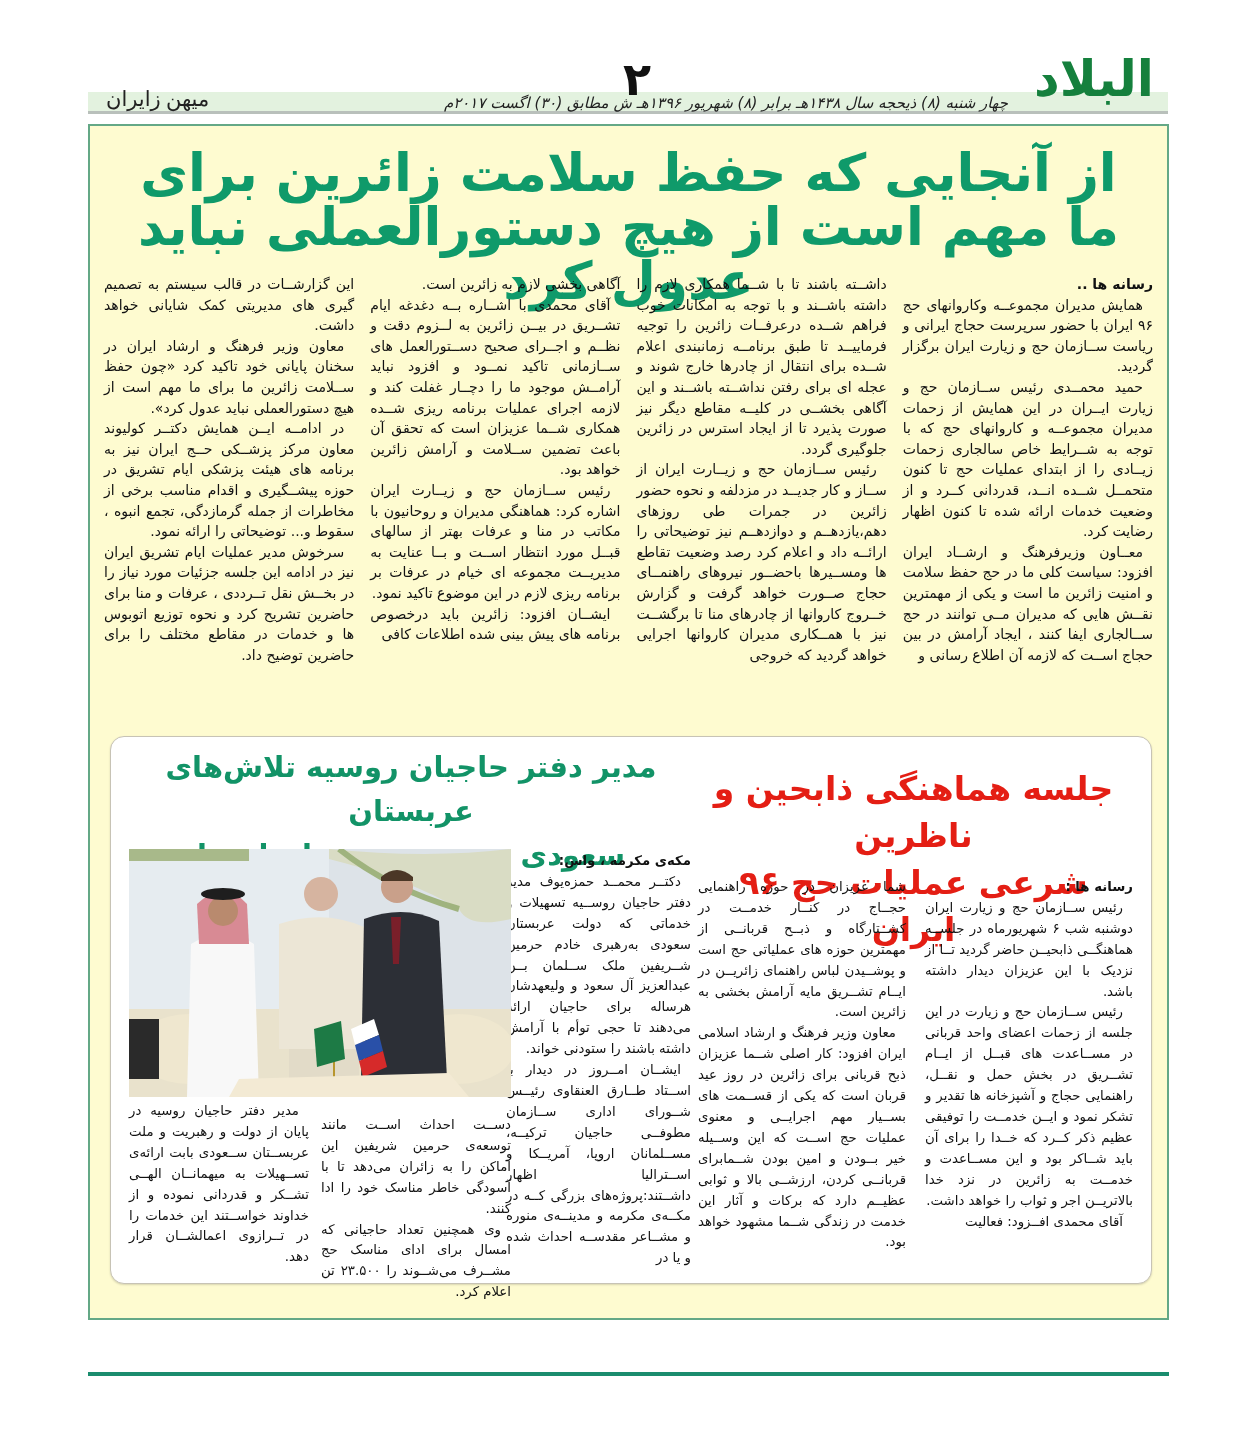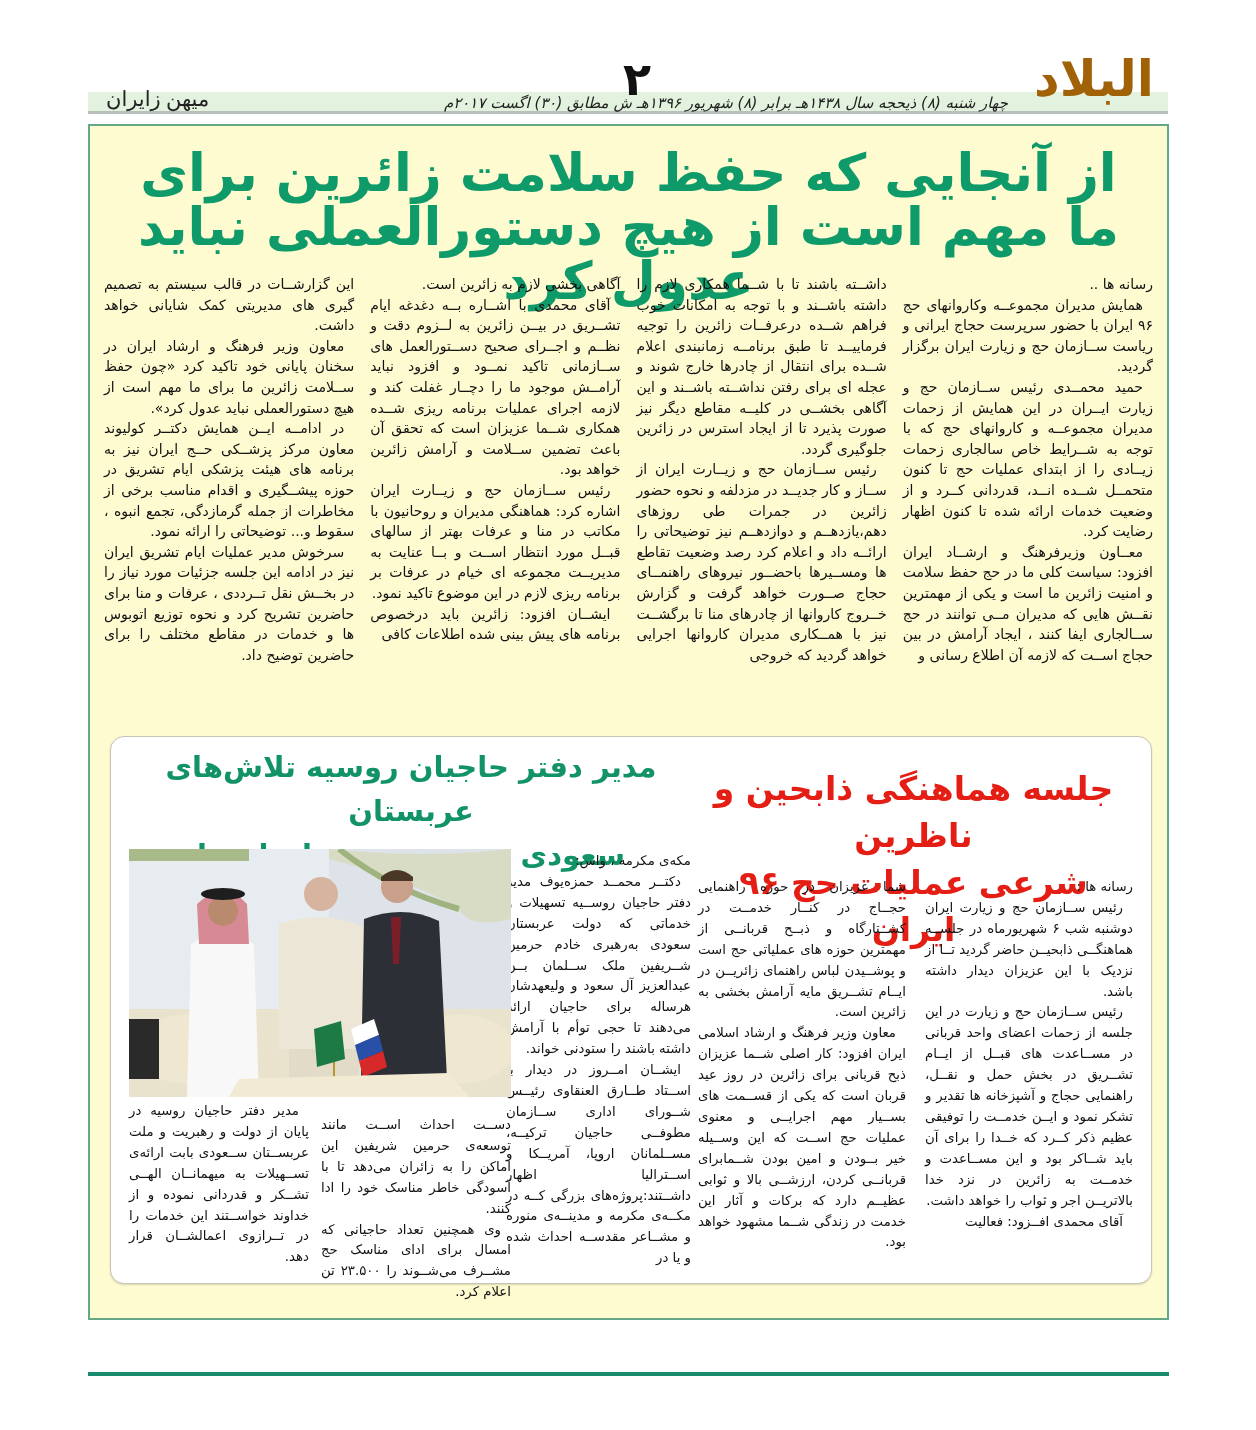--- a/index.html
+++ b/index.html
@@ -2,34 +2,34 @@
 <html><head>
 <meta charset="utf-8">
 <style>
   * { box-sizing: border-box; margin: 0; padding: 0; }
   html, body { width: 1256px; height: 1430px; background: #ffffff; overflow: hidden; }
   body { position: relative; font-family: "DejaVu Sans", sans-serif; color: #1a1a1a; direction: rtl; }
 
   
   .masthead { position: absolute; left: 88px; top: 50px; width: 1080px; height: 62px; }
   .mast-band { position: absolute; left: 0; right: 0; top: 42px; height: 22px; background: #e3f2df; border-bottom: 3px solid #b9c0bb; }
-  .logo { position: absolute; right: 14px; top: 0; height: 60px; font-family: "DejaVu Sans", sans-serif; font-weight: bold; font-size: 50px; line-height: 58px; color: #a16207; letter-spacing: -1px; }
+  .logo { position: absolute; right: 14px; top: 0; height: 60px; font-family: "DejaVu Sans", sans-serif; font-weight: bold; font-size: 50px; line-height: 58px; color: #15803d; letter-spacing: -1px; }
   .dateline { position: absolute; right: 160px; top: 45px; font-size: 15px; line-height: 16px; color: #222; white-space: nowrap; font-style: italic; }
   .page-num { position: absolute; left: 535px; top: 0px; font-size: 46px; font-weight: bold; line-height: 58px; color: #111; }
   .section-name { position: absolute; left: 18px; top: 34px; font-family: Liberation Serif, serif; font-size: 21px; line-height: 30px; color: #222; }
 
   
   .panel { position: absolute; left: 88px; top: 124px; width: 1081px; height: 1196px; background: #fefbd0; border: 2px solid #64a886; }
   .main-headline { position: absolute; left: 20px; right: 20px; top: 20px; text-align: center; font-weight: bold; color: #0f9a6a; font-size: 52px; line-height: 54px; }
 
   .cols { position: absolute; top: 148px; left: 14px; right: 14px; height: 454px; display: flex; flex-direction: row; gap: 16px; }
   .col { flex: 1; font-size: 14px; line-height: 20.6px; text-align: justify; text-align-last: right; color: #111; }
   .col p { margin: 0; text-indent: 10px; }
   .col p.noindent { text-indent: 0; }
-  .byline { font-weight: normal; display: block; text-indent: 0; }
+  .byline { font-weight: bold; display: block; text-indent: 0; }
 
   
   .inner { position: absolute; left: 20px; top: 610px; width: 1042px; height: 548px; background: #ffffff; border: 1.5px solid #c7c3b5; border-radius: 14px; box-shadow: 0 1px 2px rgba(0,0,0,0.15); padding-left: 16px; }
   .red-headline { position: absolute; right: 30px; top: 28px; width: 415px; text-align: center; font-weight: bold; color: #e41e14; font-size: 33px; line-height: 47px; }
   .green-headline { position: absolute; left: 50px; top: 8px; width: 500px; text-align: center; font-weight: bold; color: #129367; font-size: 29px; line-height: 44px; }
 
   .r-col1 { position: absolute; right: 18px; top: 140px; width: 208px; }
   .r-col2 { position: absolute; right: 245px; top: 140px; width: 208px; }
   .g-col3 { position: absolute; right: 460px; top: 114px; width: 185px; }
   .g-col4 { position: absolute; left: 210px; top: 364px; width: 190px; margin-top: 14px; }

